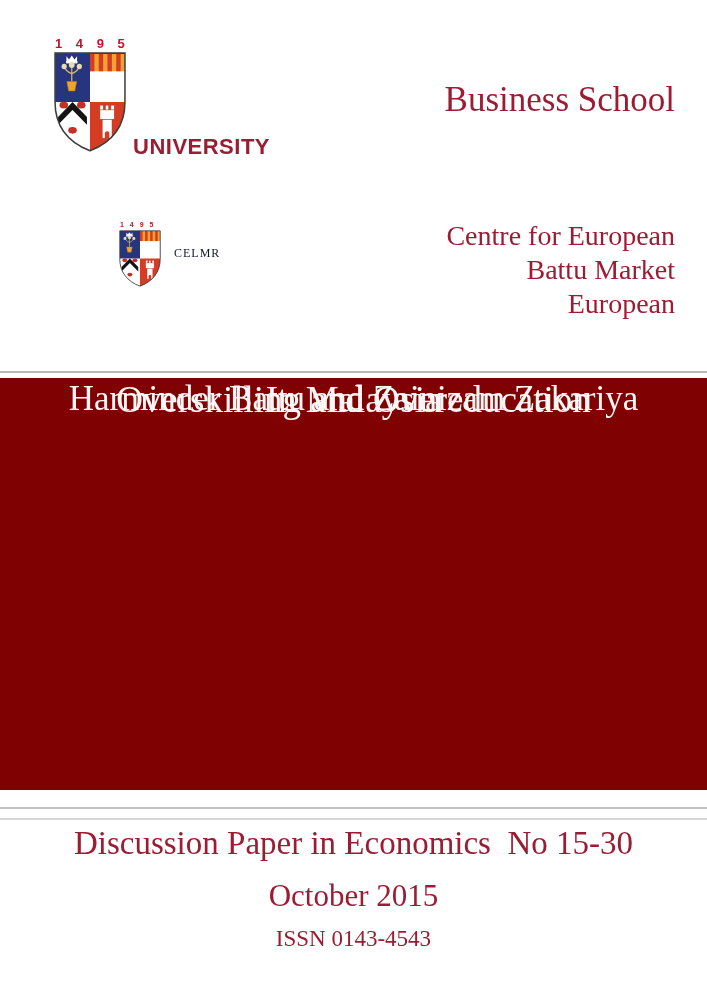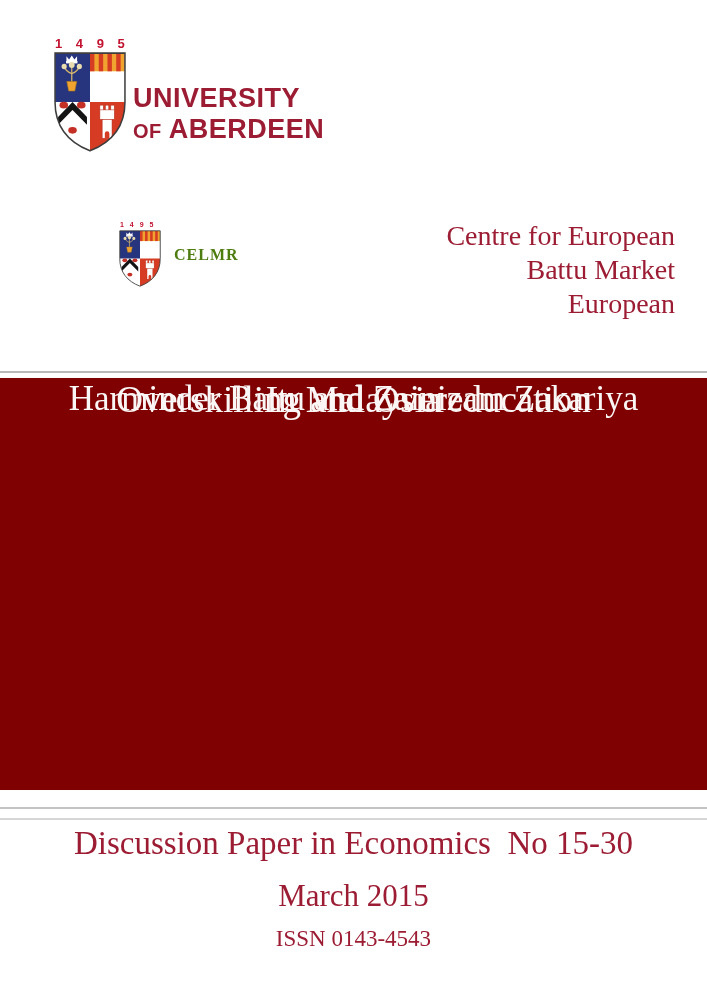--- a/index.html
+++ b/index.html
@@ -27,43 +27,43 @@
   .uoa-shield { position: absolute; left: 52px; top: 50px; width: 76px; height: 104px; }
   .uoa-wordmark {
     position: absolute;
     left: 133px; top: 83px;
     color: #9c1c33;
     font-family: "Liberation Sans", sans-serif;
     font-weight: bold;
     line-height: 31px;
     white-space: nowrap;
   }
-  .uoa-line1 { font-size: 27px; letter-spacing: 0.5px; }
+  .uoa-line1 { font-size: 22px; letter-spacing: 0.5px; margin-top: 48px; }
   .uoa-line2 { font-size: 27px; letter-spacing: 0.5px; }
   .uoa-line2 .of { font-size: 20px; }
 
   
   .celmr-digits {
     position: absolute;
     left: 120px; top: 221px;
     font-family: "Liberation Sans", sans-serif;
     font-weight: bold;
     font-size: 7px;
     color: #c3122f;
     word-spacing: 4px;
   }
   .celmr-shield { position: absolute; left: 118px; top: 229px; width: 44px; height: 59px; }
   .celmr-label {
     position: absolute;
     left: 174px; top: 246px;
     font-family: "Liberation Serif", serif;
-    font-weight: bold;
-    font-size: 16px;
+    font-weight: normal;
+    font-size: 12px;
     letter-spacing: 1px;
-    color: #4d7c0f;
+    color: #0f172a;
   }
 
   
   .affiliations {
     position: absolute;
     right: 32px;
     text-align: right;
     color: #9c1c33;
     font-family: "Liberation Serif", serif;
   }
@@ -160,43 +160,43 @@
 </svg>
 
 <div class="page">
 
   <div class="uoa-digits">1 4 9 5</div>
   <svg class="uoa-shield" viewBox="0 0 100 132" preserveAspectRatio="none">
       <use href="#crest"></use>
     </svg>
   <div class="uoa-wordmark">
     <div class="uoa-line1">UNIVERSITY</div>
-    <div class="uoa-line2"><span class="of">OF</span> <span>ABERDEEN</span></div>
   </div>
 
   <div class="celmr-digits">1 4 9 5</div>
   <svg class="celmr-shield" viewBox="0 0 100 132" preserveAspectRatio="none">
       <use href="#crest"></use>
     </svg>
   <div class="celmr-label">CELMR</div>
 
+  <div class="affiliations affil-school">Business School</div>
   <div class="affiliations affil-centre">
     <div>Centre for European</div>
     <div>Battu Market</div>
     <div>European</div>
   </div>
 
   <div class="rule rule-top"></div>
 
   <section class="banner">
     <div class="banner-title1 bt1">Overskilling and Overeducation</div>
     <div class="banner-title2 bt2">In Malaysia</div>
     <div class="banner-authors bau">Harminder Battu and Zainizam Zakariya</div>
   </section>
 
   <div class="rule rule-b1"></div>
   <div class="rule rule-b2"></div>
 
   <div class="footer-line footer-series">Discussion Paper in Economics  No 15-30</div>
-  <div class="footer-line footer-date">March 2015</div>
+  <div class="footer-line footer-date">October 2015</div>
   <div class="footer-line footer-issn">ISSN 0143-4543</div>
 
 </div>
 
 </body></html>

